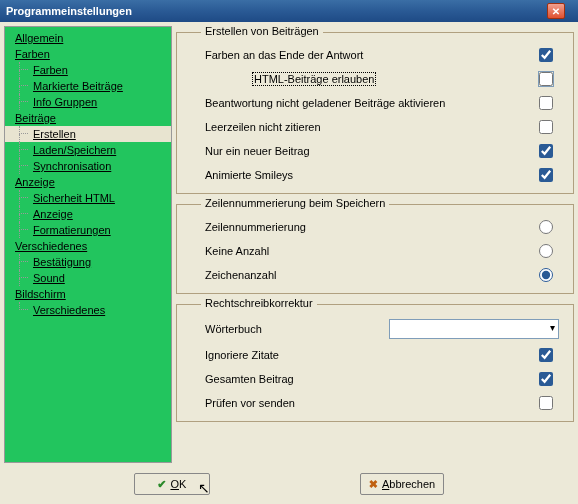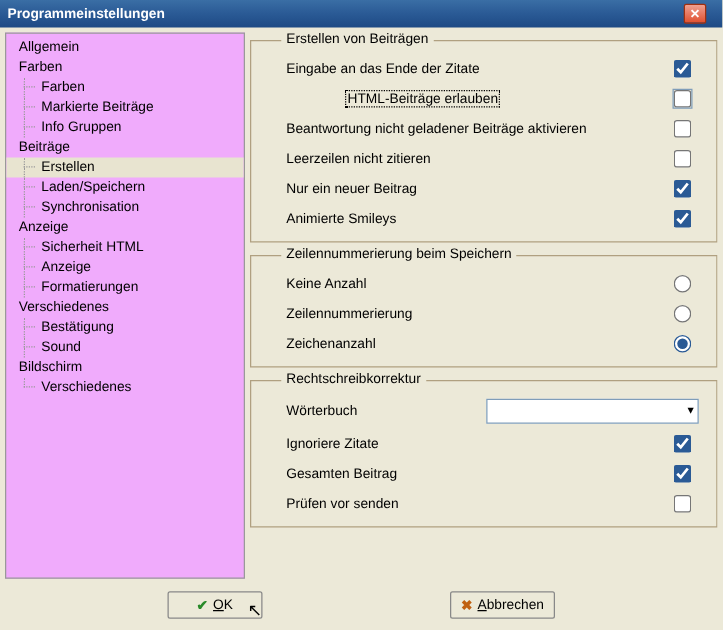--- a/index.html
+++ b/index.html
@@ -37,25 +37,26 @@
     justify-content: center;
     cursor: pointer;
   }
   .content {
     display: flex;
     height: 445px;
     padding: 4px;
     gap: 4px;
   }
   .sidebar {
-    width: 192px;
-    background: #f0abfc;
+    width: 168px;
+    background: #22c55e;
     border: 1px solid #999;
     overflow-y: auto;
     padding: 3px 0;
+    text-decoration: underline;
   }
   .tree-item {
     padding: 2px 4px 2px 10px;
     cursor: pointer;
     color: #000;
     white-space: nowrap;
   }
   .tree-child {
     padding-left: 28px;
     position: relative;
@@ -202,21 +203,21 @@
       <div class="tree-item">Bildschirm</div>
       <div class="tree-item tree-child">Verschiedenes</div>
     </div>
 
   <div class="main">
 
     <div class="group">
       <span class="group-title">Erstellen von Beiträgen</span>
       <div id="create-options">
           <div class="row">
-            <span class="row-label">Eingabe an das Ende der Zitate</span>
+            <span class="row-label">Farben an das Ende der Antwort</span>
             <input type="checkbox" checked="" style="">
           </div>
           <div class="row">
             <span class="row-label focus-box">HTML-Beiträge erlauben</span>
             <input type="checkbox" style="background: rgb(204, 221, 238); outline: rgb(127, 157, 185) solid 1px;">
           </div>
           <div class="row">
             <span class="row-label">Beantwortung nicht geladener Beiträge aktivieren</span>
             <input type="checkbox" style="">
           </div>
@@ -232,25 +233,25 @@
             <span class="row-label">Animierte Smileys</span>
             <input type="checkbox" checked="" style="">
           </div>
         </div>
     </div>
 
     <div class="group">
       <span class="group-title">Zeilennummerierung beim Speichern</span>
       <div id="numbering-options">
           <div class="row">
+            <span class="row-label">Zeilennummerierung</span>
+            <input type="radio" name="numbering-options" style="">
+          </div>
+          <div class="row">
             <span class="row-label">Keine Anzahl</span>
-            <input type="radio" name="numbering-options" style="">
-          </div>
-          <div class="row">
-            <span class="row-label">Zeilennummerierung</span>
             <input type="radio" name="numbering-options" style="">
           </div>
           <div class="row">
             <span class="row-label">Zeichenanzahl</span>
             <input type="radio" name="numbering-options" checked="" style="">
           </div>
         </div>
     </div>
 
     <div class="group">

